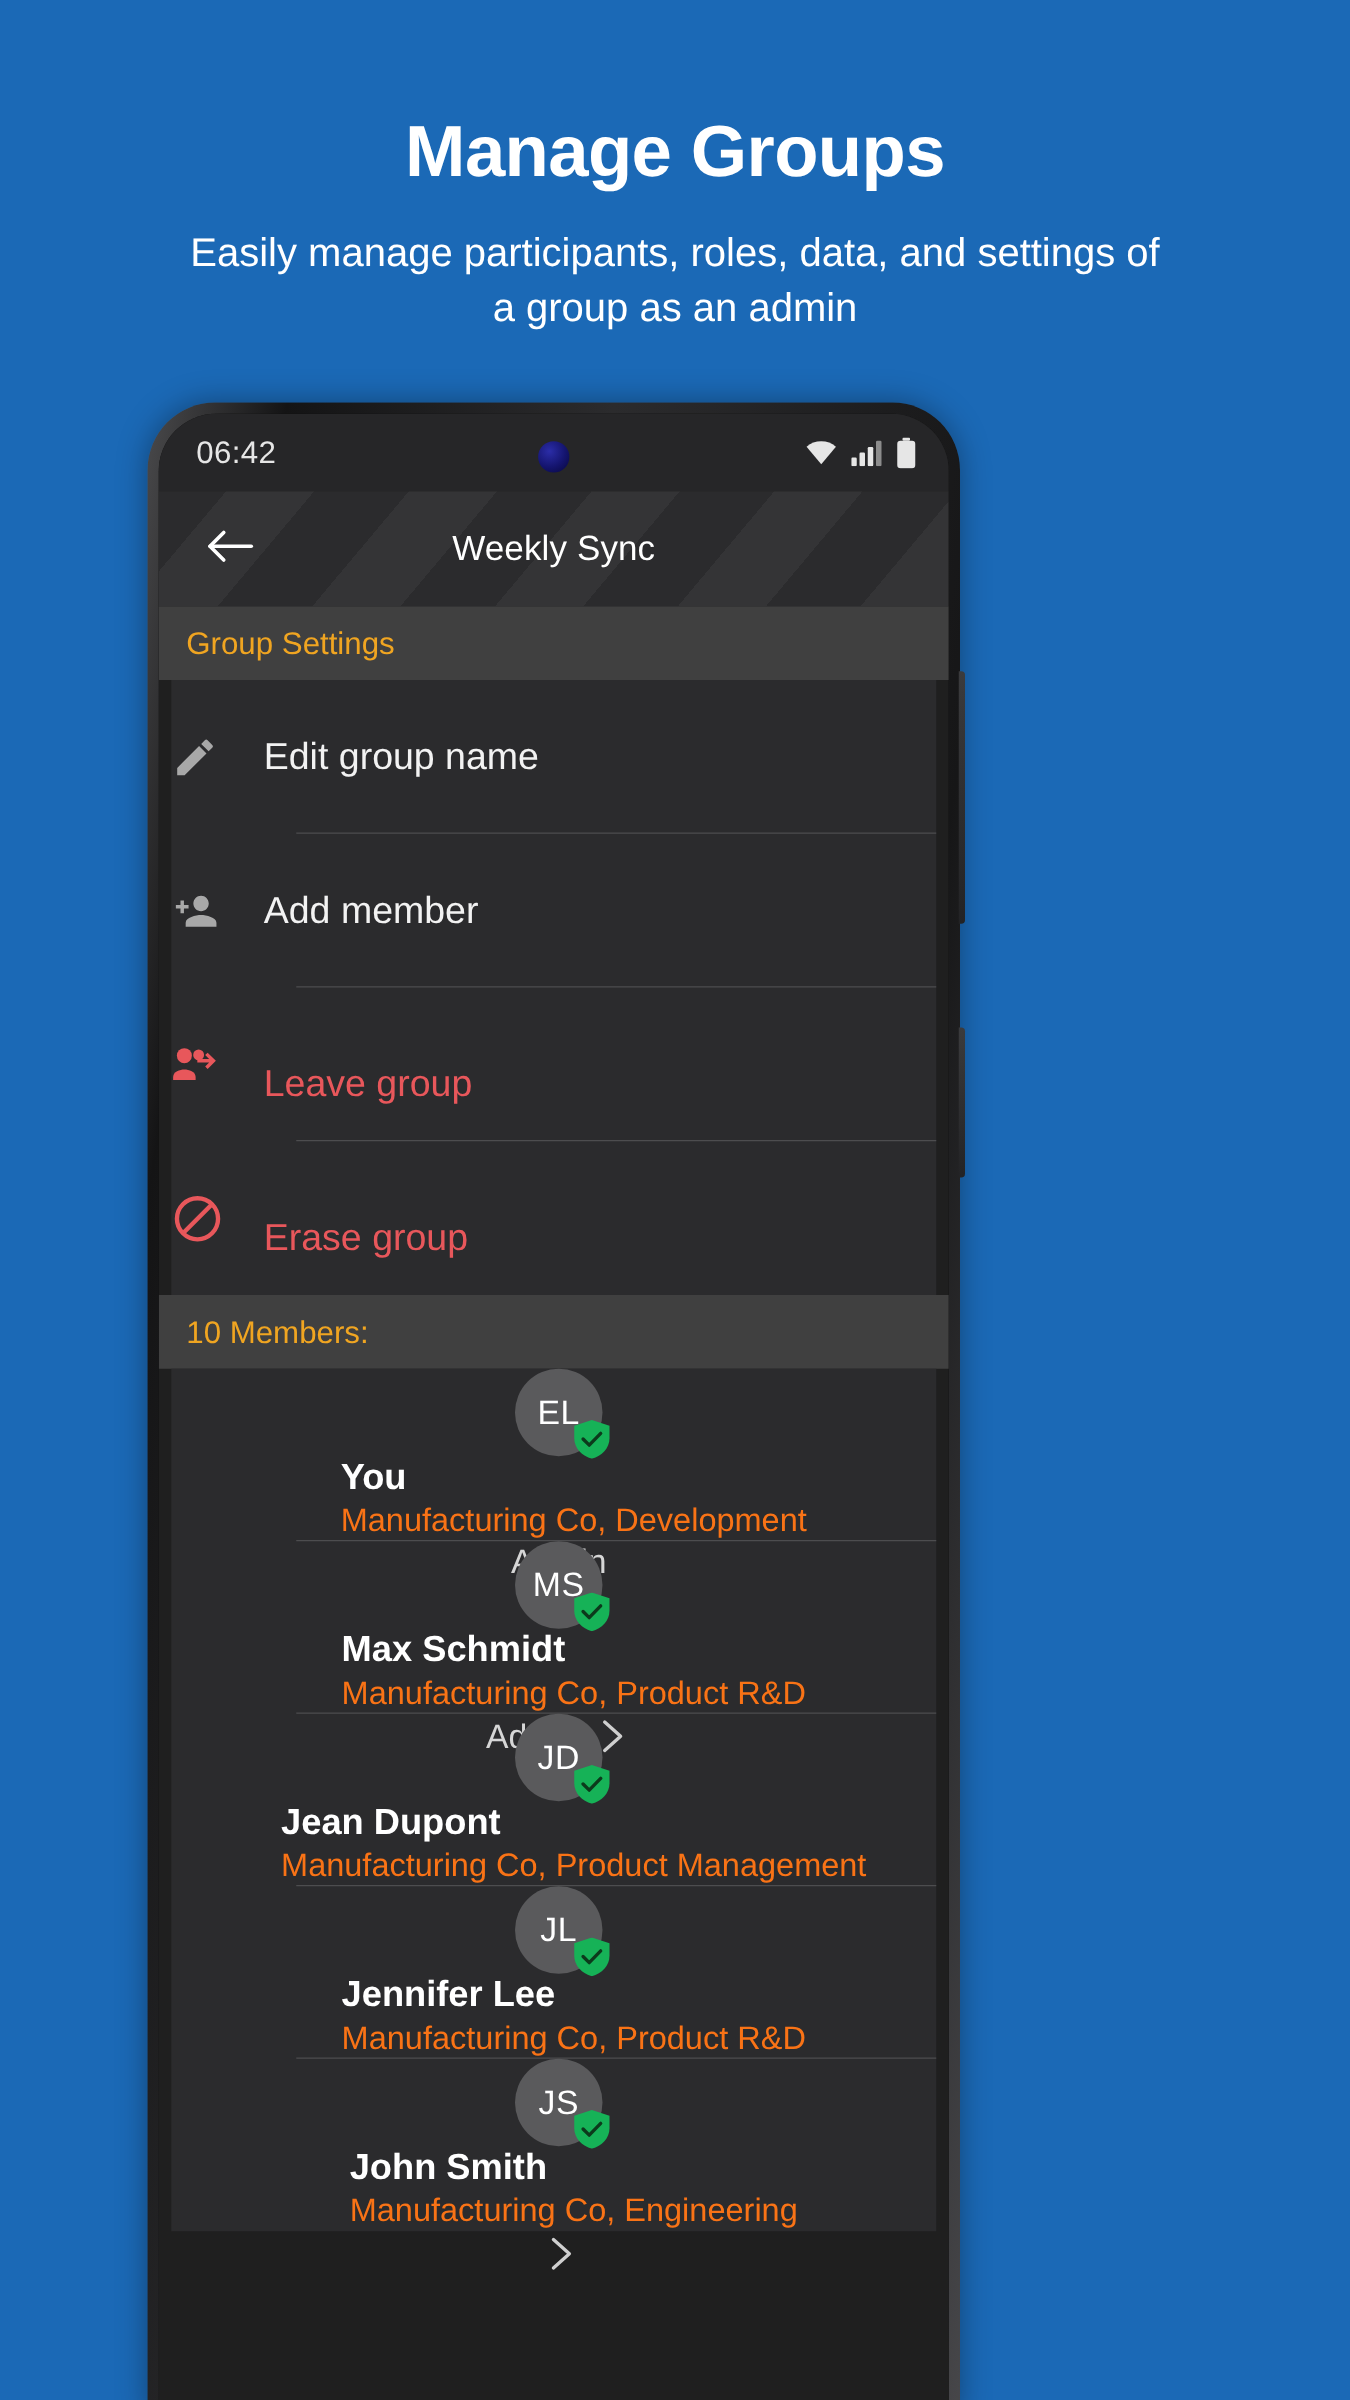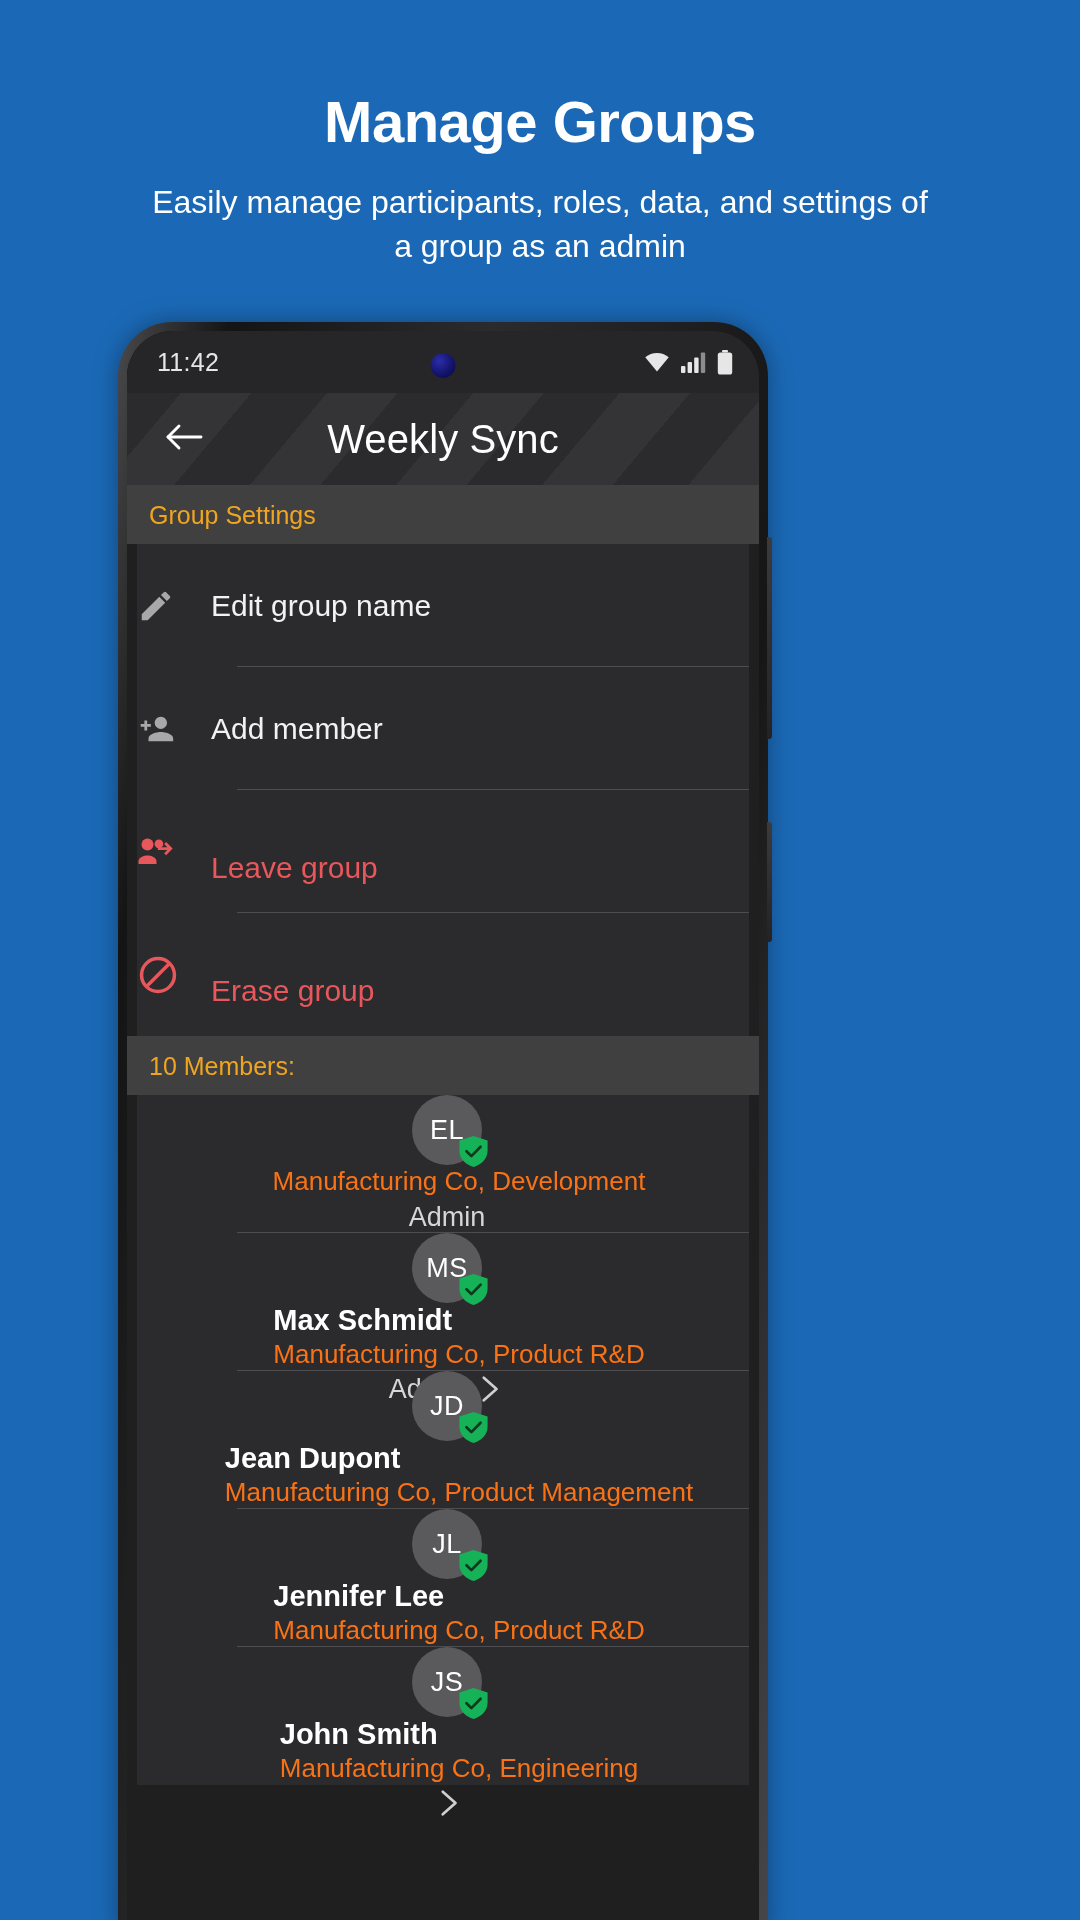--- a/index.html
+++ b/index.html
@@ -89,21 +89,21 @@
       rgba(255,255,255,0.00) 54px, rgba(255,255,255,0.00) 112px);
   }
   .back-btn {
     position:relative; z-index:2;
     width:70px; margin-left:22px;
     display:flex; align-items:center; justify-content:center;
   }
   .appbar-title {
     position:relative; z-index:2;
     flex:1; text-align:center; margin-right:92px;
-    color:#fff; font-size:40px; letter-spacing:0.1px;
+    color:#fff; font-size:28px; letter-spacing:0.1px;
   }
 
   .section-head {
     background:#404040;
     color:#f0a521;
     font-size:25px;
     padding:16px 0 14px 22px;
   }
   .card {
     background:#2b2b2d;
@@ -165,21 +165,21 @@
   <div class="phone">
     <div class="btn-side btn-vol"></div>
     <div class="btn-side btn-pwr"></div>
 
     <div class="phone-inner">
       <div class="speaker"></div>
 
       <div class="screen">
 
         <div class="statusbar">
-          <div class="status-time">11:42</div>
+          <div class="status-time">06:42</div>
           <div class="punch"></div>
           <div class="status-icons">
             <span>
               <svg width="26" height="21" viewBox="0 0 24 20" fill="#e6e6e6">
                 <path d="M12 18.5 23.2 5.1A17.4 17.4 0 0 0 .8 5.1Z"></path>
               </svg>
             </span>
             <span>
               <svg width="25" height="21" viewBox="0 0 25 21" fill="#e6e6e6">
                 <rect x="0" y="14" width="4.4" height="7" rx="1"></rect>
@@ -269,20 +269,21 @@
             <div class="avatar-wrap">
               <div class="avatar">EL</div>
               <span class="verified">
                 <svg width="29" height="31" viewBox="0 0 20 22">
                   <path d="M10 0 20 3.2v7.1C20 16 15.6 20.4 10 22 4.4 20.4 0 16 0 10.3V3.2L10 0z" fill="#16b257"></path>
                   <polyline points="5,10.8 8.5,14.3 15,7.6" fill="none" stroke="#0c3a1c" stroke-width="1.9" stroke-linecap="round" stroke-linejoin="round"></polyline>
                 </svg>
               </span>
             </div>
             <div class="m-text">
+              <div class="m-name">You</div>
               <div class="m-sub">Manufacturing Co, Development</div>
             </div>
             <div class="m-right">
               <div class="m-role">Admin</div>
             </div>
             <div class="m-div"></div>
           </div>
 
           <div class="mrow">
             <div class="avatar-wrap">

